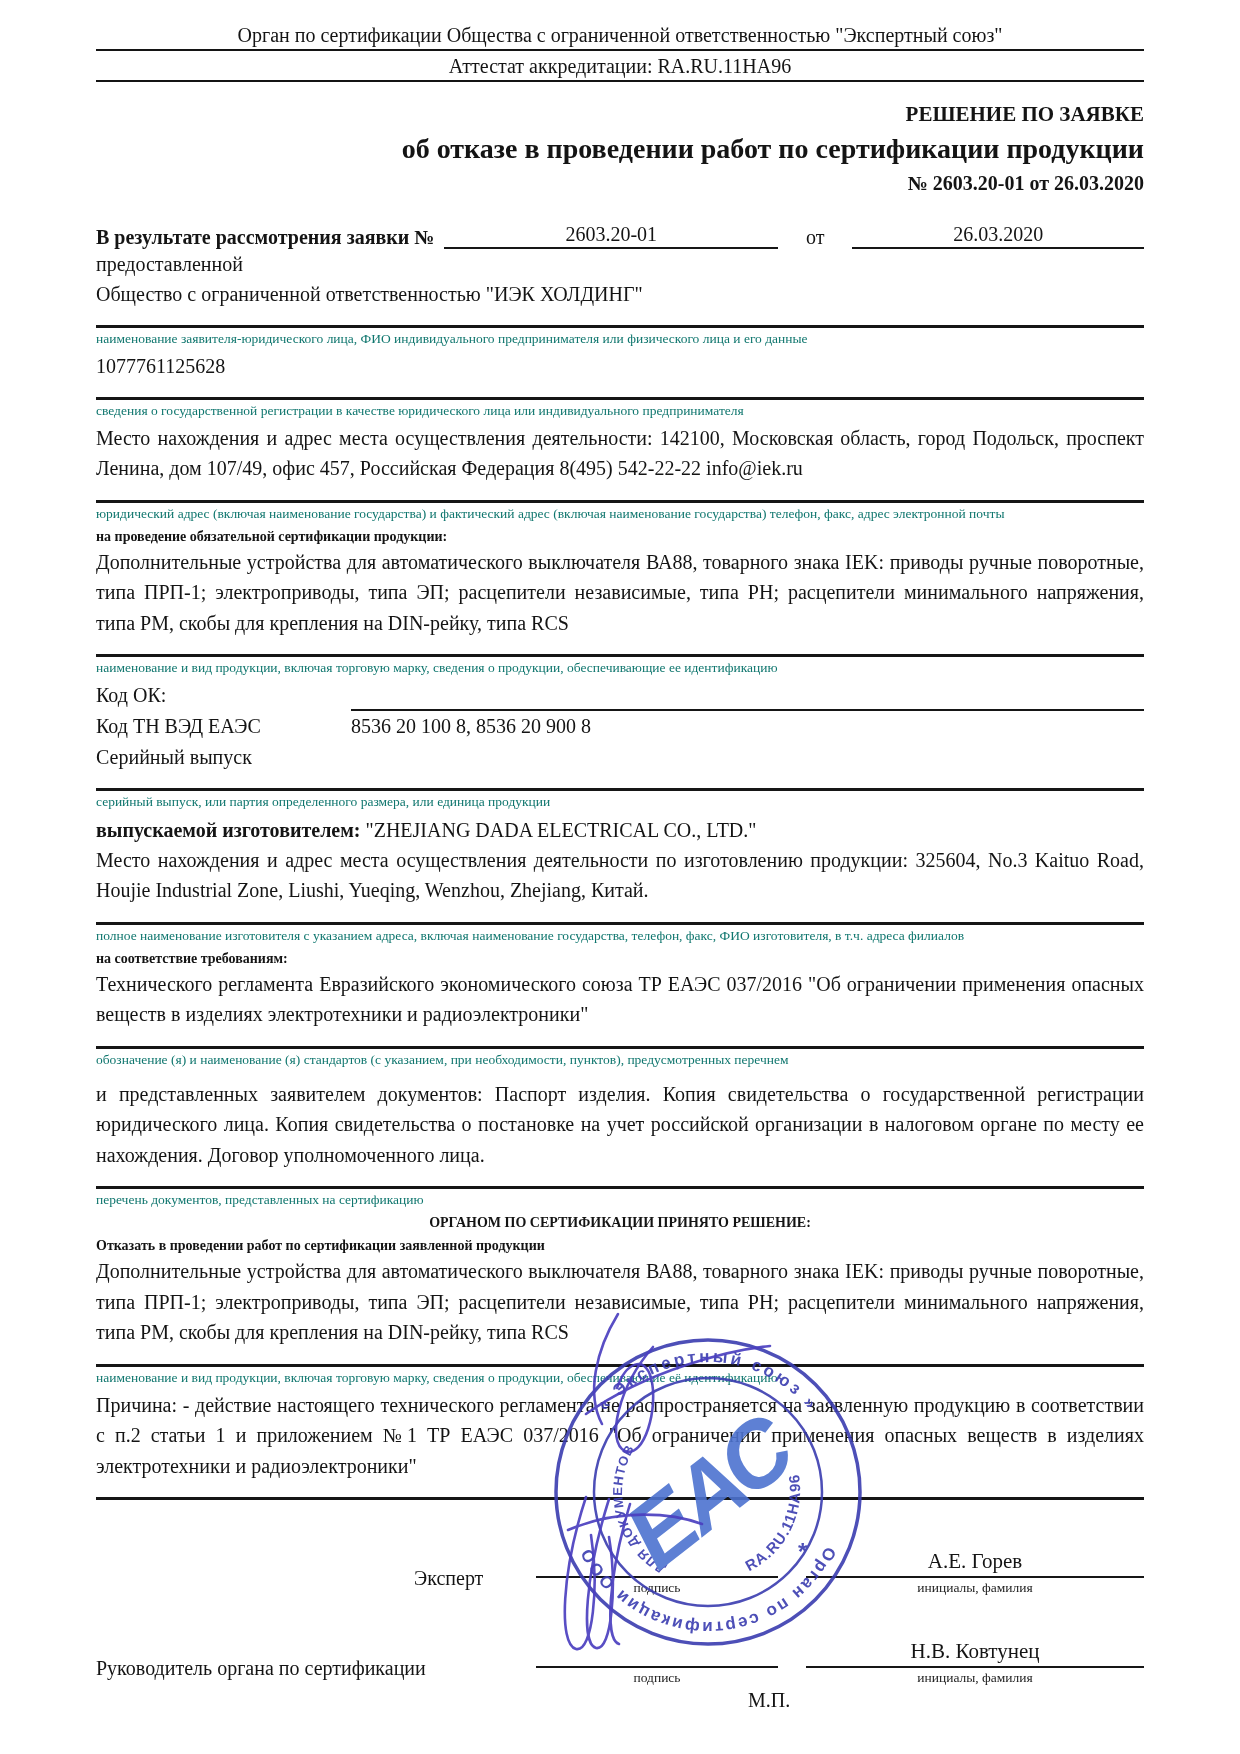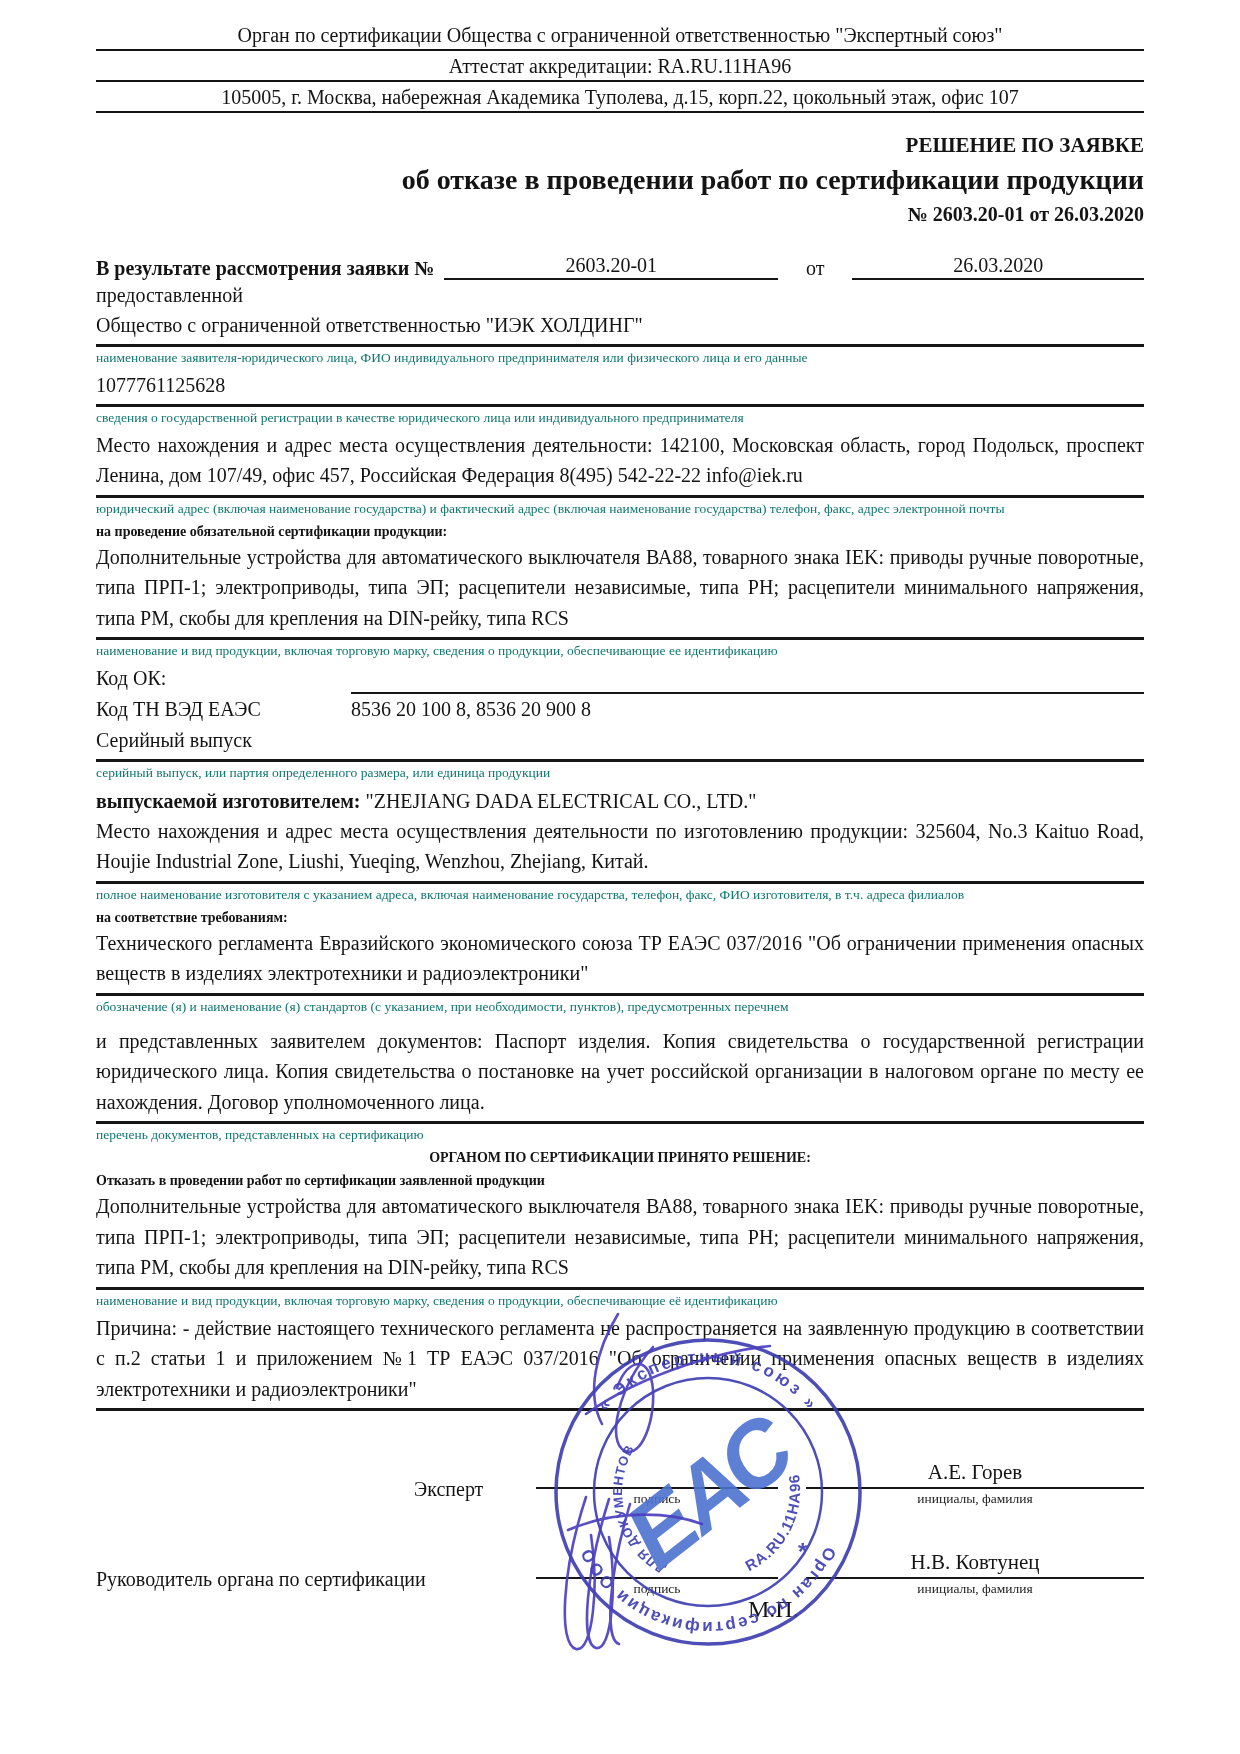--- a/index.html
+++ b/index.html
@@ -24,21 +24,21 @@
 
   
   .fieldrow { display:flex; align-items:flex-end; font-size:20px; margin-top:26px; }
   .f-label { font-weight:bold; white-space:nowrap; }
   .f-val { border-bottom:2px solid #161616; text-align:center; padding:0 6px 1px; }
   .f-num { flex:1.15; margin-left:10px; }
   .f-ot  { margin:0 28px; white-space:nowrap; }
   .f-date{ flex:1; }
 
   .plain { font-size:20px; line-height:1.5; }
-  .ul-full { border-bottom:3px solid #161616; padding-bottom:4px; }
+  .ul-full { border-bottom:3px solid #161616; padding-bottom:16px; }
   .caption {
     font-family:"Liberation Serif", serif;
     font-size:13.5px; text-align:left; color:#0f766e;
     margin:2px 0 3px; line-height:1.35;
   }
   .para { font-size:20px; text-align:justify; line-height:1.52; margin:0; }
   .bold-head { font-size:14px; font-weight:bold; margin-top:2px; line-height:1.5; }
   .center { text-align:center; }
 
   
@@ -55,34 +55,33 @@
   .sig-cell { display:flex; flex-direction:column; }
   .sig-cell.sign { width:242px; }
   .sig-gap { width:28px; }
   .sig-cell.name { flex:1; }
   .sig-line {
     border-bottom:2px solid #161616; height:34px;
     display:flex; align-items:flex-end; justify-content:center;
     font-size:21px; padding-bottom:2px;
   }
   .sig-caption { font-size:13.5px; text-align:center; color:#1d1d1d; margin-top:2px; }
-  .mp-abs { position:absolute; left:652px; bottom:-26px; font-size:24px; }
+  .mp-abs { position:absolute; left:652px; bottom:-26px; font-size:20px; }
 
   
   .stamp-svg { position:absolute; left:468px; top:1292px; width:470px; height:410px; pointer-events:none; }
 </style>
 </head>
 <body>
 
 <div class="page">
   <div class="content">
 
     <div class="hline">Орган по сертификации Общества с ограниченной ответственностью "Экспертный союз"</div>
     <div class="hline">Аттестат аккредитации: RA.RU.11НА96</div>
-    <div class="hline">105005, г. Москва, набережная Академика Туполева, д.15, корп.22, цокольный этаж, офис 107</div>
 
     <div class="title-block">
       <div class="title-1">РЕШЕНИЕ ПО ЗАЯВКЕ</div>
       <div class="title-2">об отказе в проведении работ по сертификации продукции</div>
       <div class="title-3">№ 2603.20-01  от  26.03.2020</div>
     </div>
 
     <div class="fieldrow">
       <span class="f-label">В результате рассмотрения заявки №</span>
       <span class="f-val f-num">2603.20-01</span>

